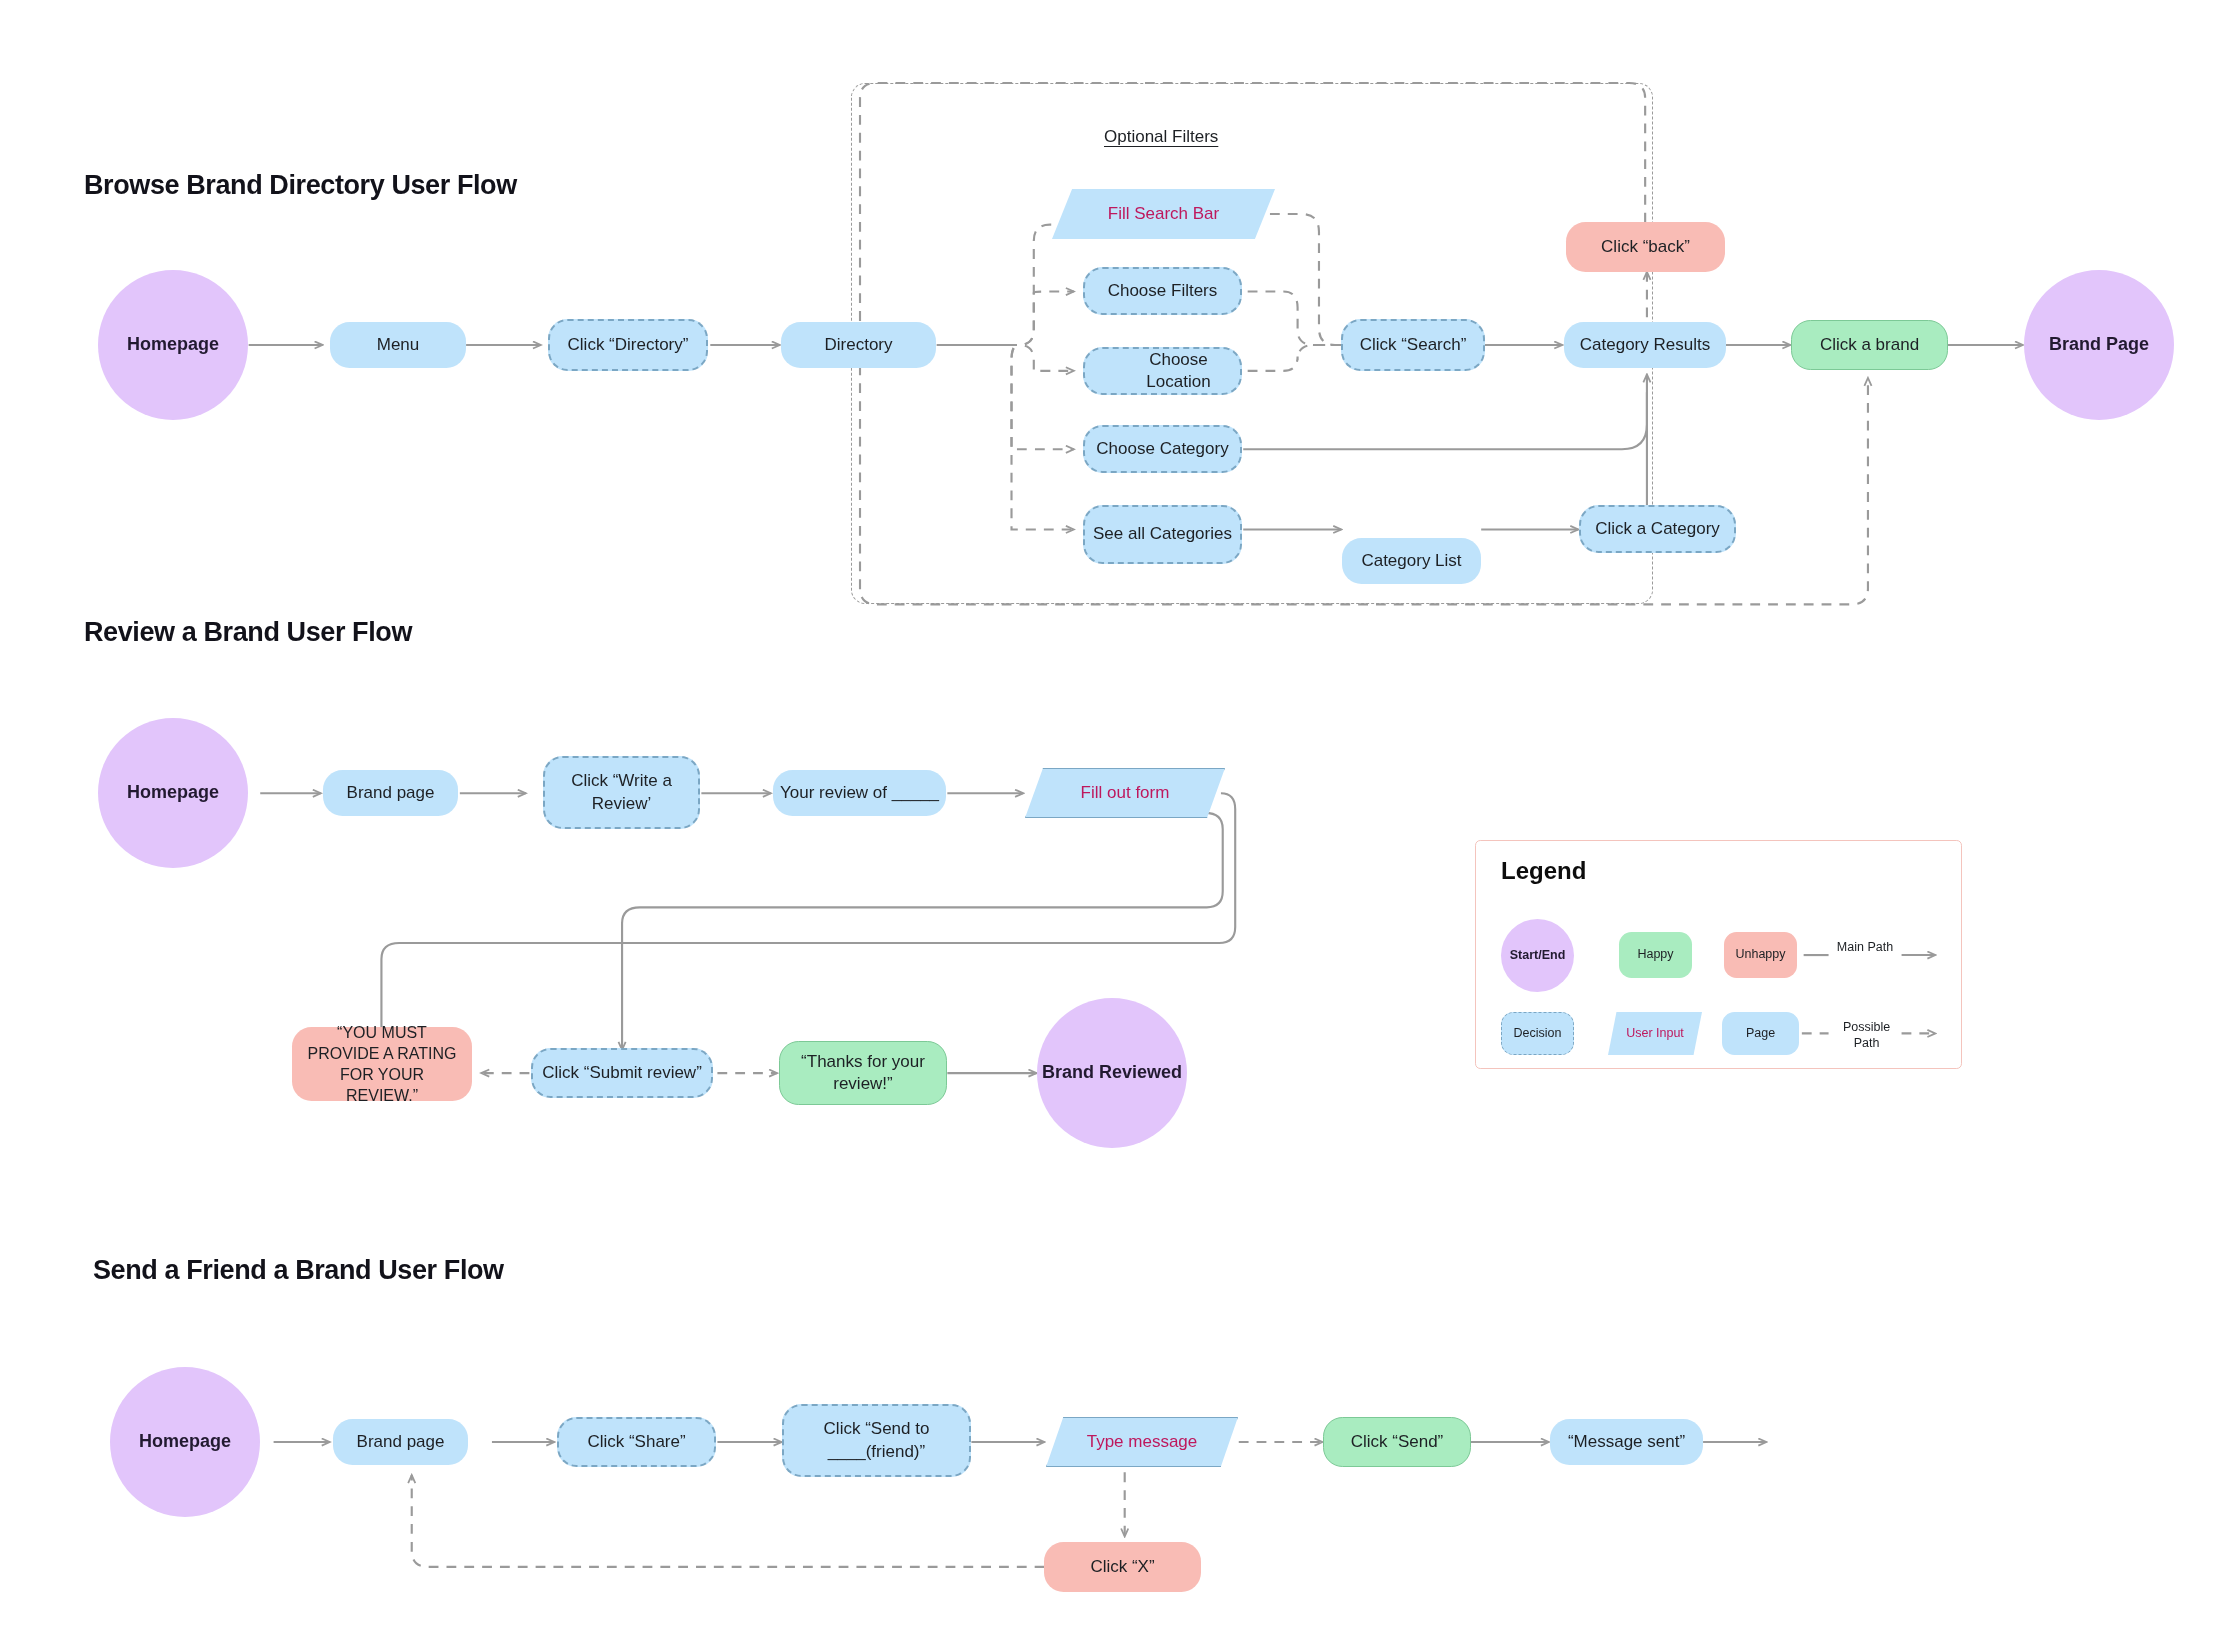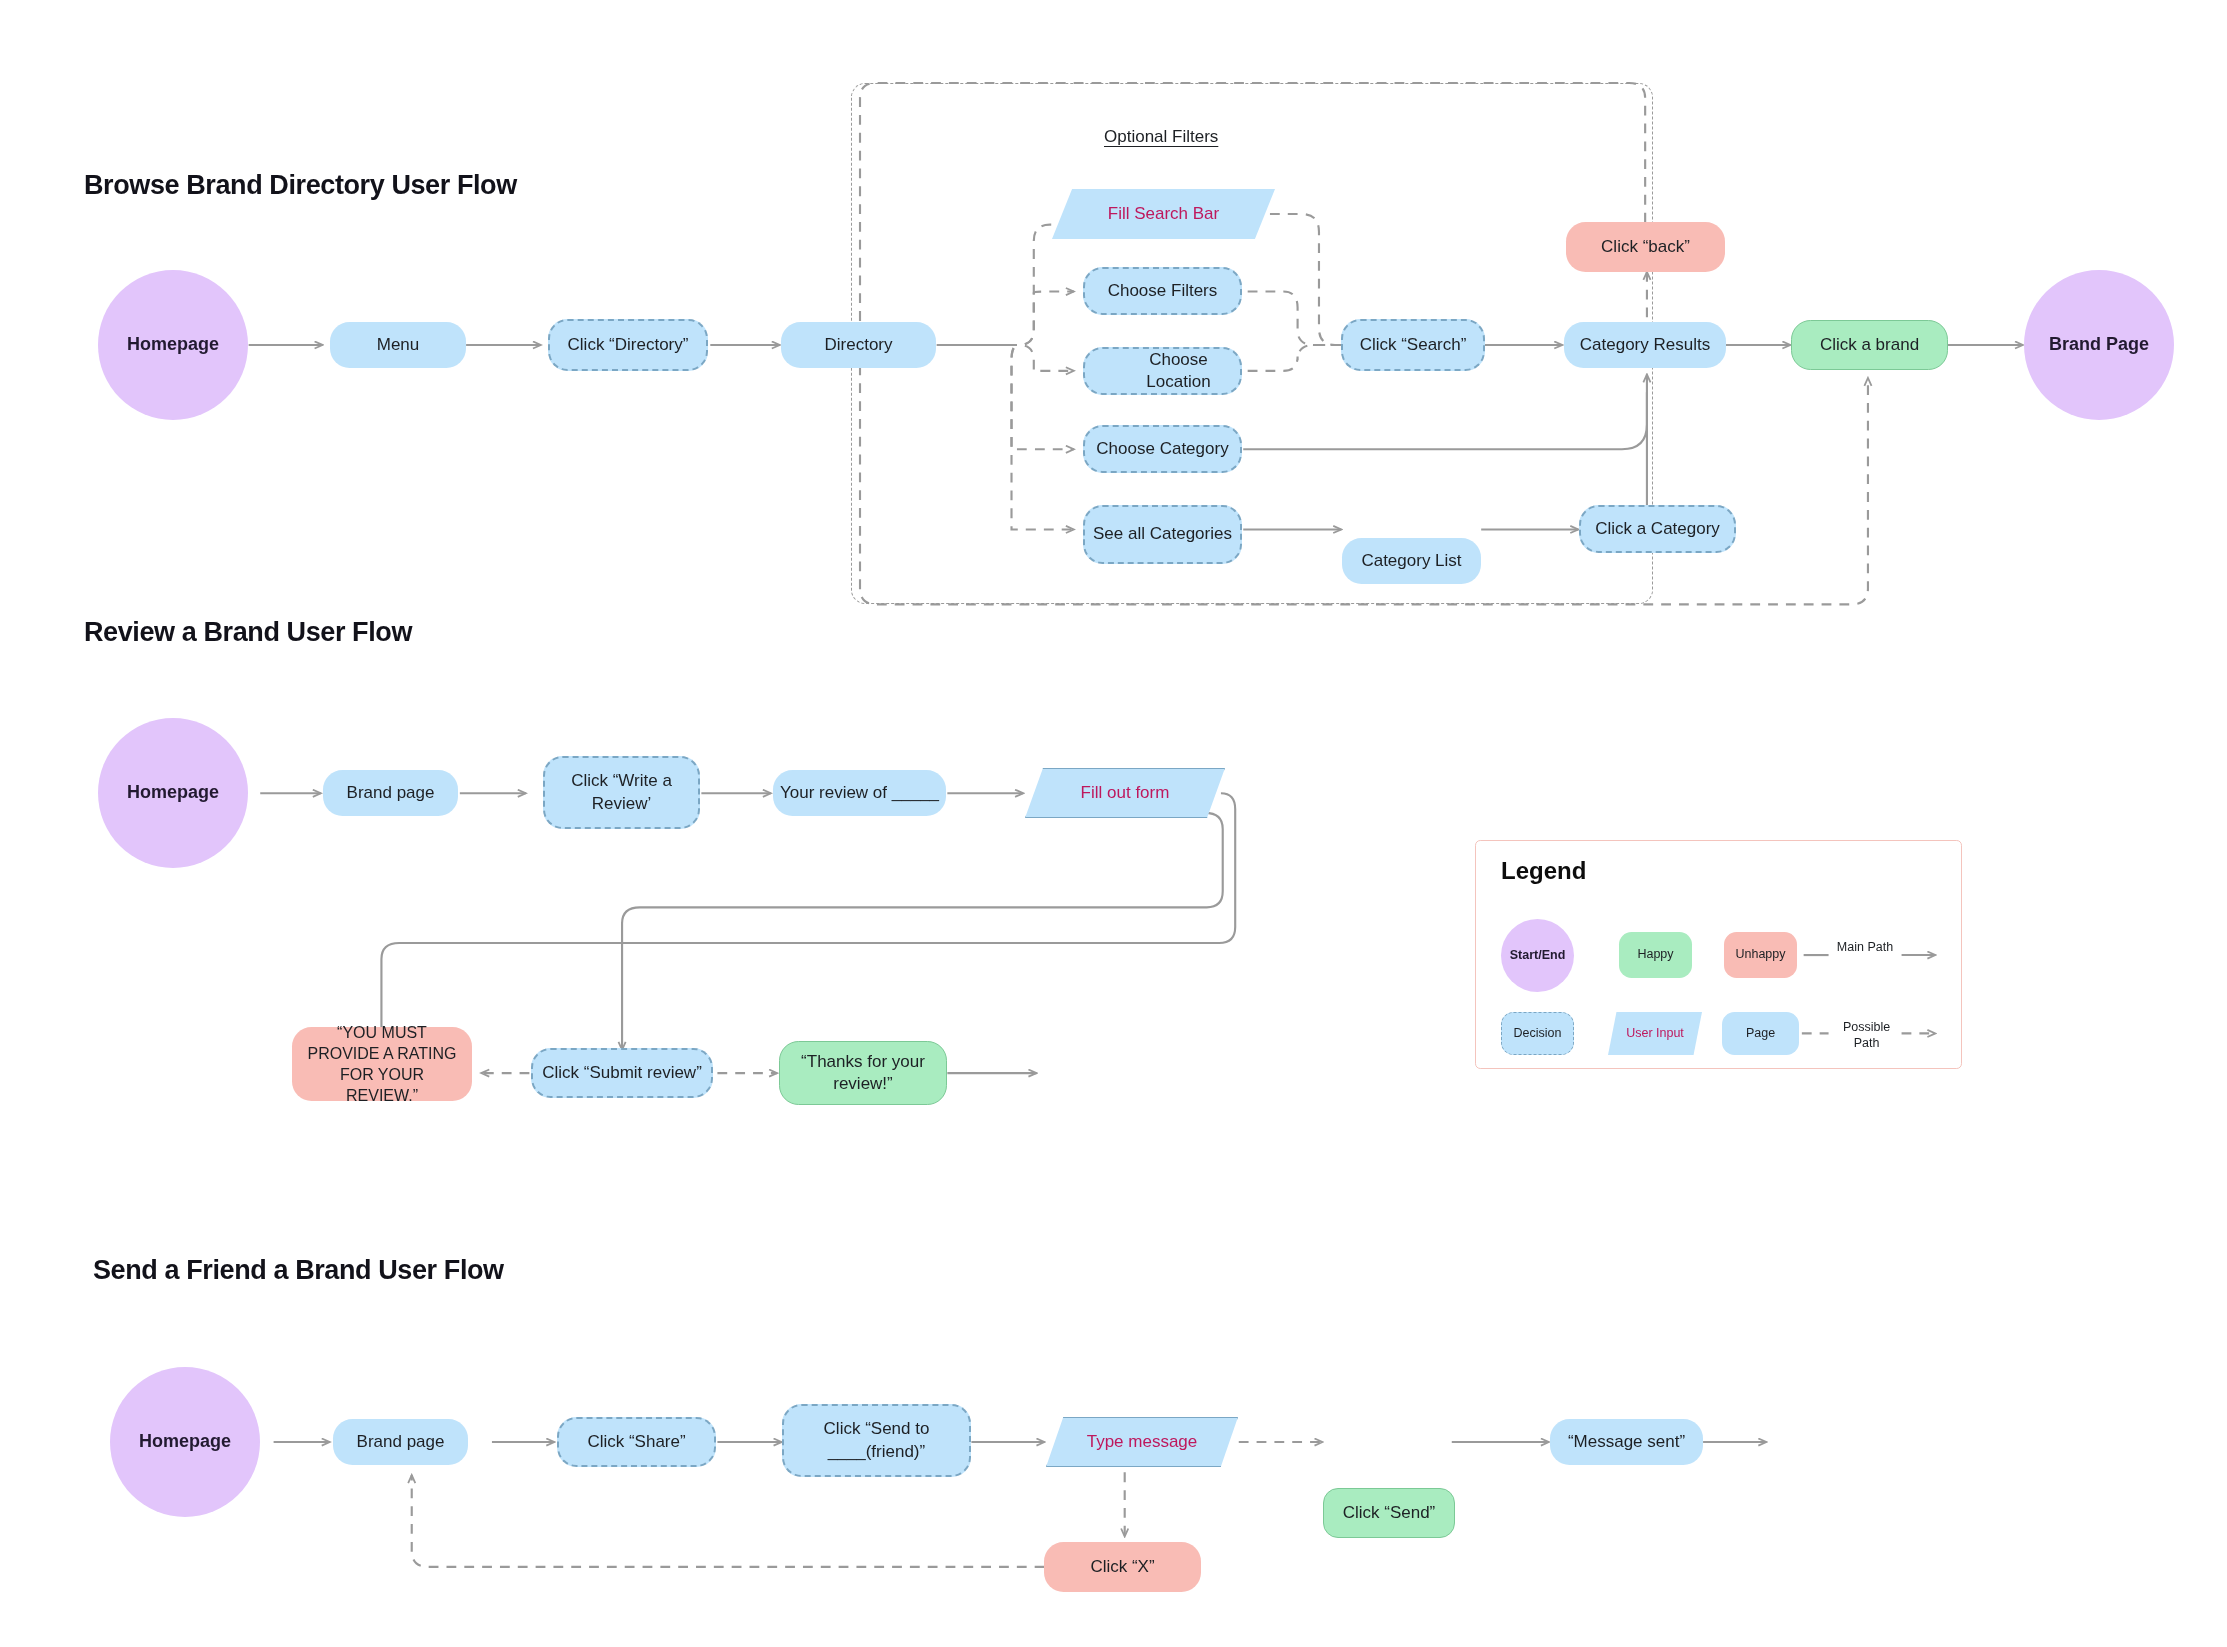--- a/index.html
+++ b/index.html
@@ -182,20 +182,21 @@
   <div class="node page" style="left:773px;top:770px;width:173px;height:46px;">Your review of _____</div>
 
   <div class="node userinput" style="left:1025px;top:768px;width:200px;height:50px;">Fill out form</div>
 
   <div class="node unhappy flat" style="left:292px;top:1027px;width:180px;height:74px;padding:0 14.3px;font-size:16px;">“YOU MUST PROVIDE A RATING FOR YOUR REVIEW.”</div>
 
   <div class="node decision" style="left:531px;top:1048px;width:182px;height:50px;">Click “Submit review”</div>
 
   <div class="node happy" style="left:779px;top:1041px;width:168px;height:64px;padding:0 10.7px;">“Thanks for your review!”</div>
 
+  <div class="node startend" style="left:1037px;top:998px;width:150px;height:150px;">Brand Reviewed</div>
 
   <div id="legend" style="left:1475px;top:840px;width:487px;height:229px;">
     <div class="legend-title">Legend</div>
 
     <div class="lg startend" style="left:25px;top:78px;width:73px;height:73px;">Start/End</div>
 
     <div class="lg happy" style="left:143px;top:91px;width:73px;height:46px;border-width:0;">Happy</div>
 
     <div class="lg unhappy" style="left:248px;top:91px;width:73px;height:46px;border-width:0;">Unhappy</div>
 
@@ -226,21 +227,21 @@
   <div class="node startend" style="left:110px;top:1367px;width:150px;height:150px;">Homepage</div>
 
   <div class="node page" style="left:333px;top:1419px;width:135px;height:46px;">Brand page</div>
 
   <div class="node decision" style="left:557px;top:1417px;width:159px;height:50px;">Click “Share”</div>
 
   <div class="node decision" style="left:782px;top:1404px;width:189px;height:73px;padding:0 12.5px;">Click “Send to ____(friend)”</div>
 
   <div class="node userinput" style="left:1046px;top:1417px;width:192px;height:50px;">Type message</div>
 
-  <div class="node happy" style="left:1323px;top:1488px;width:132px;height:50px;border-radius:15px;">Click “Send”</div>
+  <div class="node happy" style="left:1323px;top:1417px;width:148px;height:50px;">Click “Send”</div>
 
   <div class="node page" style="left:1550px;top:1419px;width:153px;height:46px;">“Message sent”</div>
 
 
   <div class="node unhappy flat" style="left:1044px;top:1542px;width:157px;height:50px;">Click “X”</div>
 
 </div>
 
 
 </body></html>

